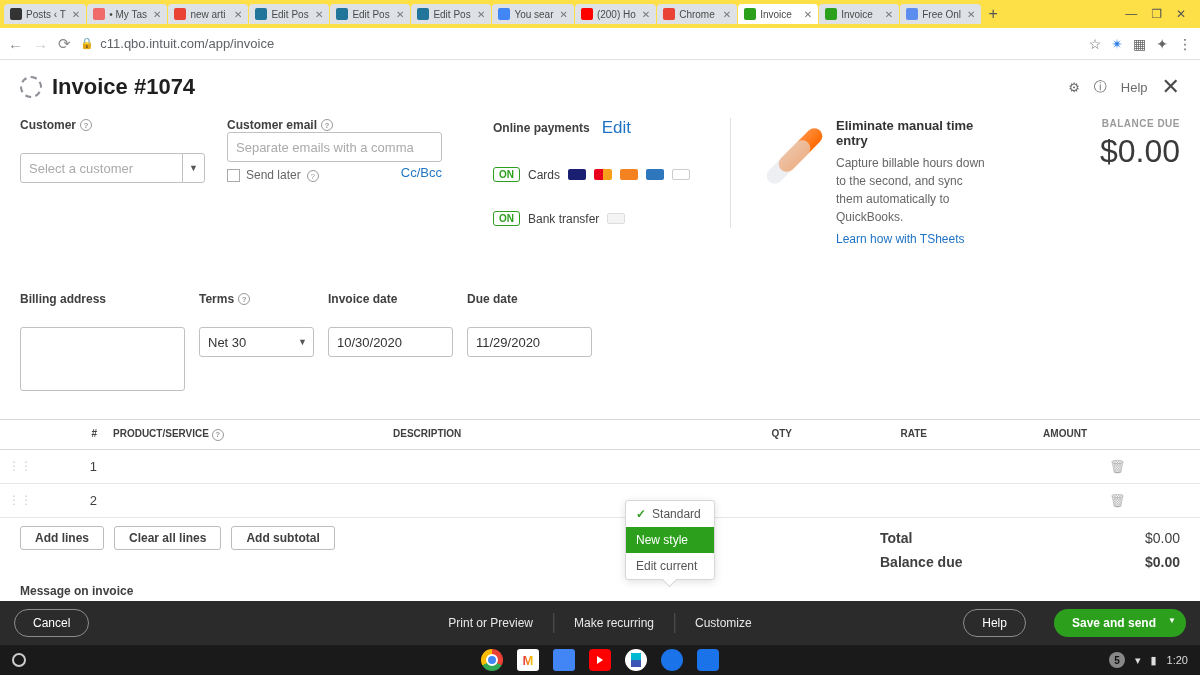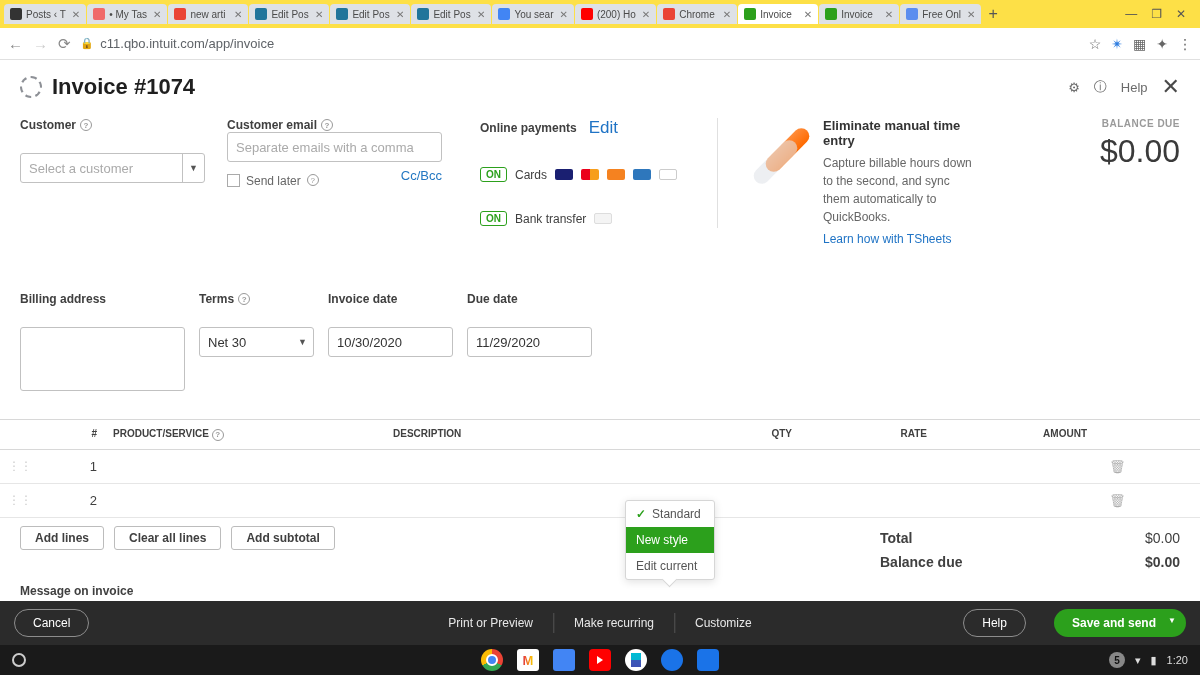--- a/index.html
+++ b/index.html
@@ -34,27 +34,27 @@
 
     
     .form-section { padding: 10px 20px 10px; }
     .row1 { display: flex; gap: 22px; }
     .fld { display: flex; flex-direction: column; gap: 21px; }
     .lbl { font-size: 12px; color: #404040; font-weight: 600; display: flex; align-items: center; gap: 4px; }
     .info-i { width: 12px; height: 12px; border: 1px solid #999; border-radius: 50%; display: inline-flex; align-items: center; justify-content: center; font-size: 8px; color: #999; }
     .select-box { width: 185px; height: 30px; border: 1px solid #c1c1c1; border-radius: 3px; display: flex; align-items: center; padding: 0 8px; color: #aaa; font-size: 13px; position: relative; }
     .select-box .caret { position: absolute; right: 0; top: 0; bottom: 0; width: 22px; border-left: 1px solid #c1c1c1; display: flex; align-items: center; justify-content: center; font-size: 9px; color: #555; }
     .email-input { width: 215px; height: 30px; border: 1px solid #c1c1c1; border-radius: 3px; padding: 0 8px; color: #aaa; font-size: 13px; display: flex; align-items: center; }
-    .sendlater { display: flex; align-items: flex-start; gap: 6px; margin-top: 12px; font-size: 12px; color: #666; }
+    .sendlater { display: flex; align-items: flex-end; gap: 6px; margin-top: 6px; font-size: 12px; color: #666; }
     .checkbox { width: 13px; height: 13px; border: 1px solid #aaa; background: #fff; }
     .ccbcc { margin-left: auto; color: #2277c2; font-size: 13px; cursor: pointer; }
     .emailcol { display: flex; flex-direction: column; }
     .emailrow2 { display: flex; align-items: center; width: 215px; }
 
-    .pay-col { margin-left: 16px; }
+    .pay-col { margin-left: 29px; }
     .pay-head { font-size: 12px; color: #404040; font-weight: 600; display: flex; align-items: center; gap: 12px; }
     .edit-link { color: #1f73c5; font-weight: 400; cursor: pointer; font-size: 17px; }
     .pay-line { display: flex; align-items: center; gap: 8px; margin-top: 8px; font-size: 12px; color: #404040; }
     .on-badge { border: 1px solid #22aot; border: 1px solid #2ca01c; color: #2ca01c; padding: 1px 5px; border-radius: 3px; font-size: 10px; font-weight: 700; }
     .card-icon { width: 18px; height: 11px; background: #dcdcdc; border-radius: 2px; display: inline-block; }
     .card-icon.visa { background: #1a1f71; }
     .card-icon.mc { background: linear-gradient(90deg, #eb001b 50%, #f79e1b 50%); }
     .card-icon.disc { background: #f58220; }
     .card-icon.amex { background: #2e77bc; }
     .card-icon.apay { background: #fff; border: 1px solid #ccc; }

